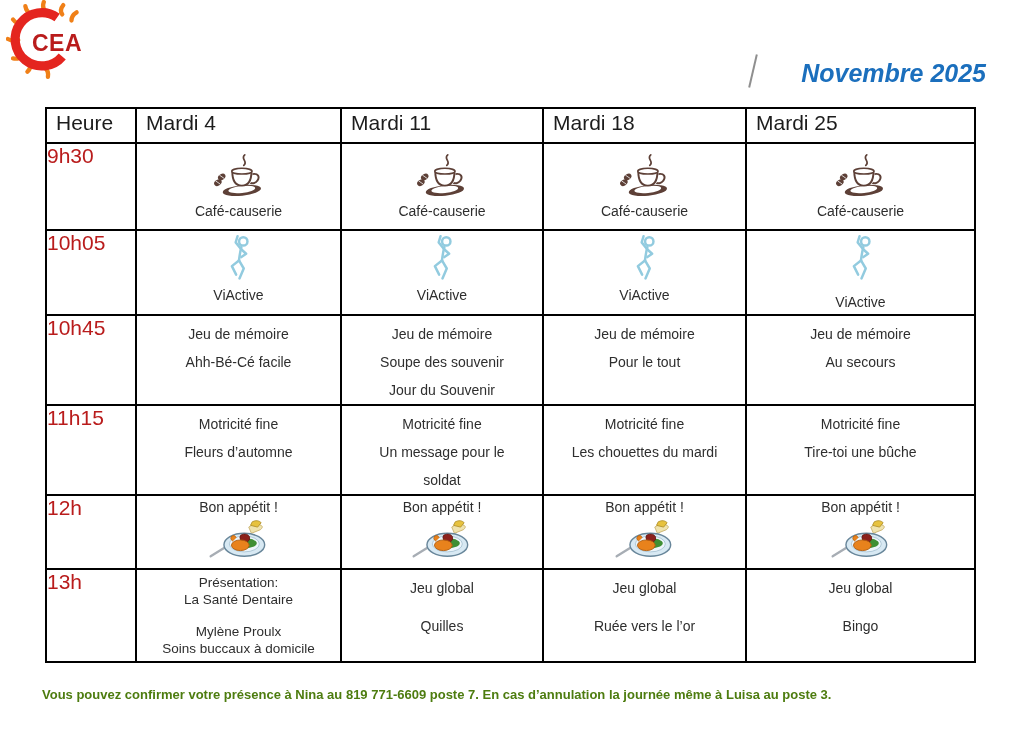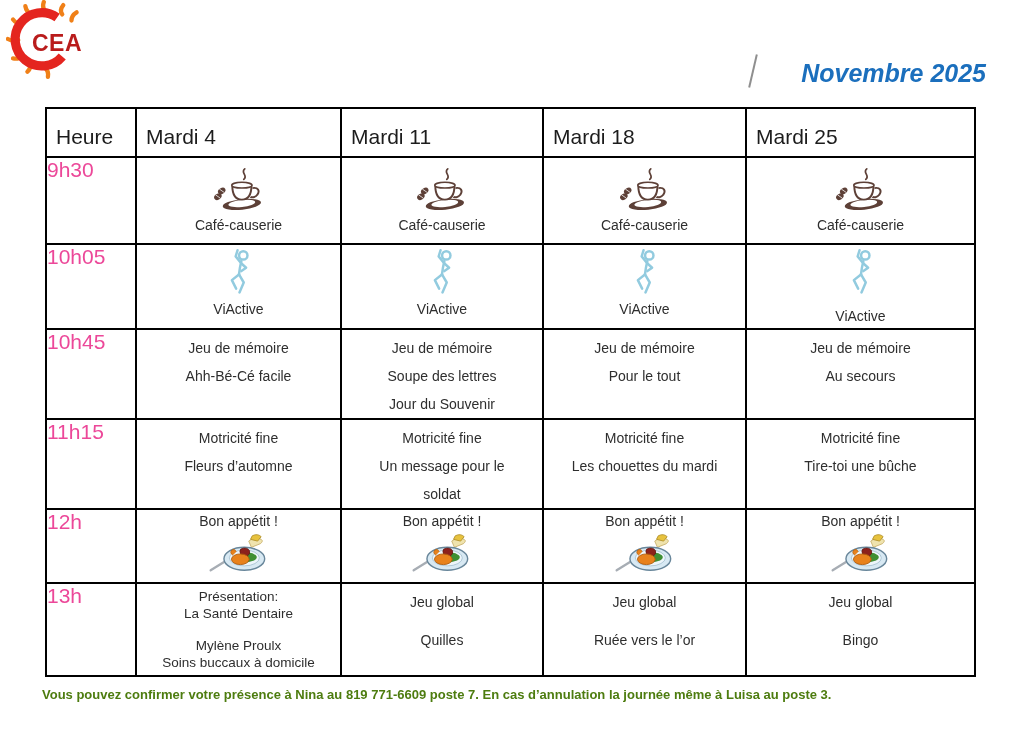--- a/index.html
+++ b/index.html
@@ -16,22 +16,22 @@
                font-size:25px;font-weight:700;font-style:italic;color:#1b6fbd;gap:44px;}
   .slash{width:2px;height:34px;background:#8f8f8f;transform:rotate(13deg);
          margin-right:3px;margin-top:-4px;}
 
   
   table.cal{position:absolute;left:45px;top:107px;width:929px;border-collapse:collapse;
             table-layout:fixed;border:2px solid #000;}
   table.cal col.c0{width:90px;}  table.cal col.c1{width:205px;}
   table.cal col.c2{width:202px;} table.cal col.c3{width:203px;} table.cal col.c4{width:229px;}
   table.cal th,table.cal td{border:2px solid #000;padding:0;vertical-align:top;}
-  table.cal th{font-size:21px;font-weight:400;text-align:left;padding:16px 0 2px 9px;height:29px;color:#1c1c1c;}
-  td.time{font-size:21px;padding:2px 0 0 9px;color:#ec4899;}
+  table.cal th{font-size:21px;font-weight:400;text-align:left;padding:2px 0 2px 9px;height:29px;color:#1c1c1c;}
+  td.time{font-size:21px;padding:2px 0 0 9px;color:#b91c1c;}
   td.act{text-align:center;font-size:14px;color:#2e2e2e;}
   tr.r-cafe{height:87px;} tr.r-via{height:85px;} tr.r-mem{height:84px;}
   tr.r-mot{height:84px;}  tr.r-lunch{height:74px;} tr.r-pm{height:93px;} tr.r-note{height:35px;}
 
   .cell-flex{display:flex;flex-direction:column;align-items:center;}
   .cafe-icon-box{margin-top:8px;height:48px;}
   .via-icon-box{margin-top:3px;height:50px;}
   .plate-icon-box{margin-top:2px;height:45px;}
   .cap{margin-top:3px;}
   .line{height:28px;line-height:28px;}
@@ -205,21 +205,21 @@
       </tr>
 
       <tr class="r-mem">
         <td class="time">10h45</td>
         <td class="act">
           <div class="line first">Jeu de mémoire</div>
           <div class="line">Ahh-Bé-Cé facile</div>
         </td>
         <td class="act">
           <div class="line first">Jeu de mémoire</div>
-          <div class="line">Soupe des lettres</div>
+          <div class="line">Soupe des souvenir</div>
           <div class="line">Jour du Souvenir</div>
         </td>
         <td class="act">
           <div class="line first">Jeu de mémoire</div>
           <div class="line">Pour le tout</div>
         </td>
         <td class="act">
           <div class="line first">Jeu de mémoire</div>
           <div class="line">Au secours</div>
         </td>

